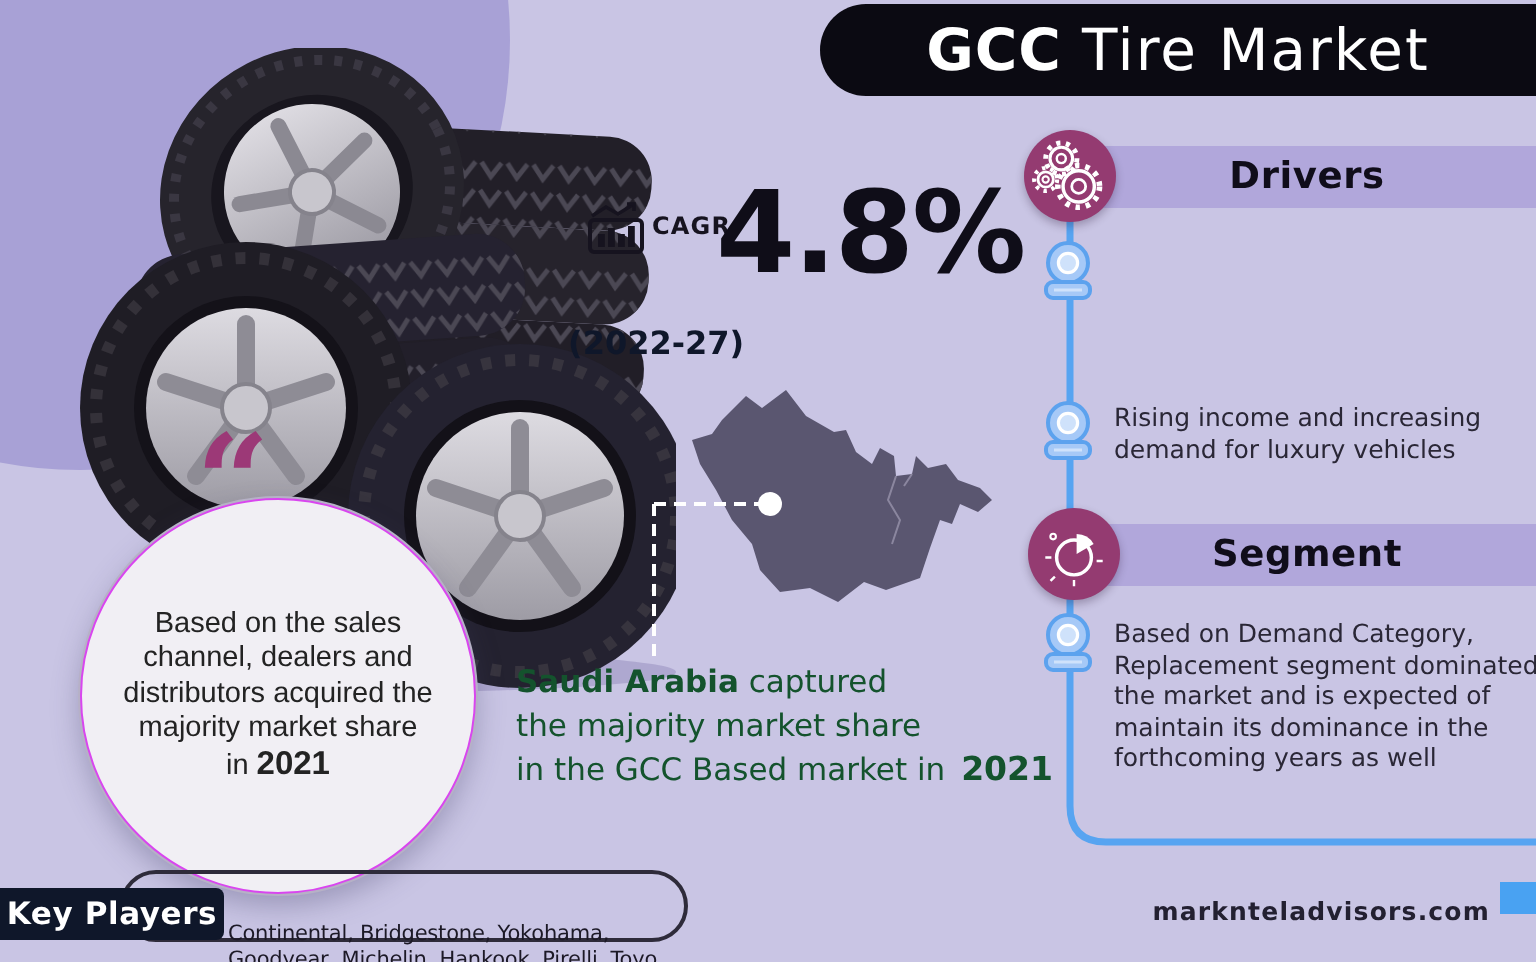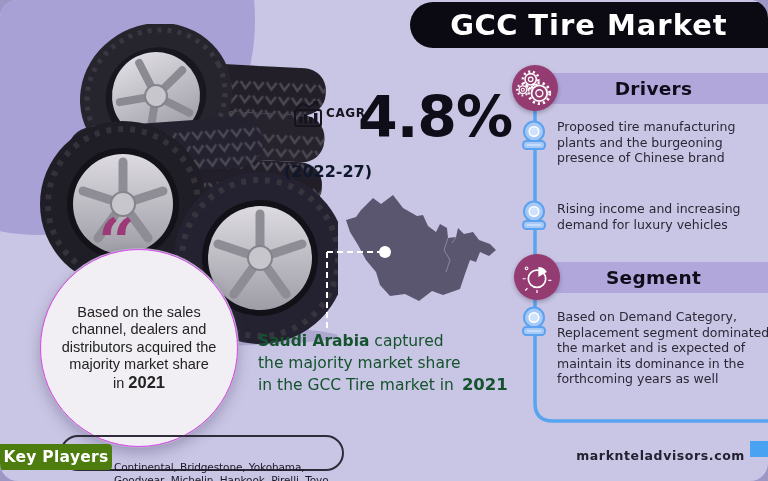--- a/index.html
+++ b/index.html
@@ -1,28 +1,28 @@
 <!DOCTYPE html>
 <html><head>
 <meta charset="utf-8">
 <style>
   html,body { margin:0; padding:0; background:#9d97c5; }
   .stage { position:relative; width:768px; height:481px; overflow:hidden;
-           background:#c9c5e4; font-family:"DejaVu Sans",sans-serif;border-radius:18px; }
+           background:#c9c5e4; font-family:"DejaVu Sans",sans-serif; }
   .abs { position:absolute; }
 
   
   .bg-circle { left:-175px; top:-195px; width:430px; height:430px; border-radius:50%; background:#a8a1d6; }
 
   
   .title-box { left:410px; top:2px; width:358px; height:46px; background:#0b0a12;
                border-radius:24px 0 0 24px; display:flex; align-items:center; justify-content:center;
                color:#ffffff; }
   .title-bold { font-weight:800; font-size:29px; letter-spacing:.5px; margin-right:10px; }
-  .title-rest { font-weight:700; font-size:29px; letter-spacing:1px; }
+  .title-rest { font-weight:400; font-size:29px; letter-spacing:1px; }
 
   
   .cagr-icon { left:293px; top:100px; }
   .cagr-label { left:326px; top:106px; font-size:12px; font-weight:700; letter-spacing:.6px; color:#16131f; }
   .cagr-period { left:284px; top:124px; font-size:16px; font-weight:700; color:#0f172a;margin-top:38px; }
   .cagr-value { left:358px; top:84px; font-size:57px; font-weight:800; color:#0f0d18; letter-spacing:-1px; }
 
   
   .quote-circle { left:40px; top:249px; width:198px; height:198px; border-radius:50%;
                   background:#f1eff4; border:1px solid #d946ef; box-sizing:border-box;
@@ -62,21 +62,21 @@
   .panel-text { left:557px; width:208px; font-size:12.5px; line-height:15.6px; color:#2a2736; }
   .pt-1 { top:119px; }
   .pt-2 { top:201px; }
   .pt-3 { top:309px; width:214px; }
 
   
   .kp-box { left:60px; top:435px; width:284px; height:36px; border:2px solid #2e2b3a;
             border-radius:18px; box-sizing:border-box; background:transparent; }
   .kp-text { left:114px; top:441px; width:232px; font-size:10.5px; line-height:12.8px;
              color:#1c1926; letter-spacing:-.1px;margin-top:20px; }
-  .kp-label { left:0; top:444px; width:112px; height:26px; background:#4d7c0f; color:#ffffff;
+  .kp-label { left:0; top:444px; width:112px; height:26px; background:#0f172a; color:#ffffff;
               font-weight:700; font-size:15.5px; display:flex; align-items:center; justify-content:center;
               border-radius:0 4px 4px 0; letter-spacing:.3px; }
 
   
   .website { right:23px; top:448px; font-size:12.5px; font-weight:700; letter-spacing:.6px; color:#232031; }
   .blue-chip { left:750px; top:441px; width:18px; height:16px; background:#49a2f2; }
 </style>
 </head>
 <body>
 
@@ -205,21 +205,21 @@
     <path d="M28,20 L40,8 L48,14 L60,5 L70,18 L84,26 L90,25 L95,36 L103,42 L107,34 L114,38 L115,48 L123,47 L125,38 L131,44 L140,42 L146,50 L157,54 L163,60 L156,66 L147,62 L143,72 L137,70 L132,84 L127,99 L110,105 L99,101 L86,111 L72,104 L57,106 L47,95 L43,82 L33,70 L25,55 L17,42 L13,30 L23,27 Z" fill="#5a5670"></path>
     <path d="M115,48 L111,60 L117,70 L113,82 M123,47 L119,53" stroke="#908ca4" stroke-width="1" fill="none" opacity="0.9"></path>
     <circle cx="52" cy="62" r="6" fill="#ffffff"></circle>
   </svg>
   <div class="abs dash-h"></div>
   <div class="abs dash-v"></div>
 
   <div class="abs map-note">
     <div><b>Saudi Arabia</b><span> captured</span></div>
     <div>the majority market share</div>
-    <div><span>in the GCC Tire market in</span><span class="note-year">2021</span></div>
+    <div><span>in the GCC Based market in</span><span class="note-year">2021</span></div>
   </div>
 
   <svg class="abs connector" width="238" height="330" viewBox="0 0 238 330">
     <path d="M5,0 V308 Q5,326 23,326 H238" stroke="#57a4f1" stroke-width="3.5" fill="none"></path>
   </svg>
 
   <div class="abs sec-bar bar-segment">
     <span>Segment</span>
   </div>
   <div class="abs sec-bar bar-drivers">
@@ -262,21 +262,20 @@
     <rect x="2" y="21" width="22" height="8" rx="3.5" fill="#a6c9f7" stroke="#5ca2ee" stroke-width="2"></rect>
     <line x1="6" y1="25" x2="20" y2="25" stroke="#cfe2fb" stroke-width="1.5"></line>
   </svg>
   <svg class="abs bullet bullet-3" viewBox="0 0 26 30">
     <circle cx="13" cy="11.5" r="10" fill="#a6c9f7" stroke="#5ca2ee" stroke-width="2"></circle>
     <circle cx="13" cy="11.5" r="4.8" fill="#cfe2fb" stroke="#ffffff" stroke-width="1.6"></circle>
     <rect x="2" y="21" width="22" height="8" rx="3.5" fill="#a6c9f7" stroke="#5ca2ee" stroke-width="2"></rect>
     <line x1="6" y1="25" x2="20" y2="25" stroke="#cfe2fb" stroke-width="1.5"></line>
   </svg>
 
-  <div class="abs panel-text pt-1">Proposed tire manufacturing plants and the burgeoning presence of Chinese brand</div>
   <div class="abs panel-text pt-2">Rising income and increasing demand for luxury vehicles</div>
   <div class="abs panel-text pt-3">Based on Demand Category, Replacement segment dominated the market and is expected of maintain its dominance in the forthcoming years as well</div>
 
   <div class="abs kp-box"></div>
   <div class="abs kp-text">Continental, Bridgestone, Yokohama, Goodyear, Michelin, Hankook, Pirelli, Toyo, and Cooper</div>
   <div class="abs kp-label">Key Players</div>
 
   <div class="abs website">marknteladvisors.com</div>
   <div class="abs blue-chip"></div>
 

